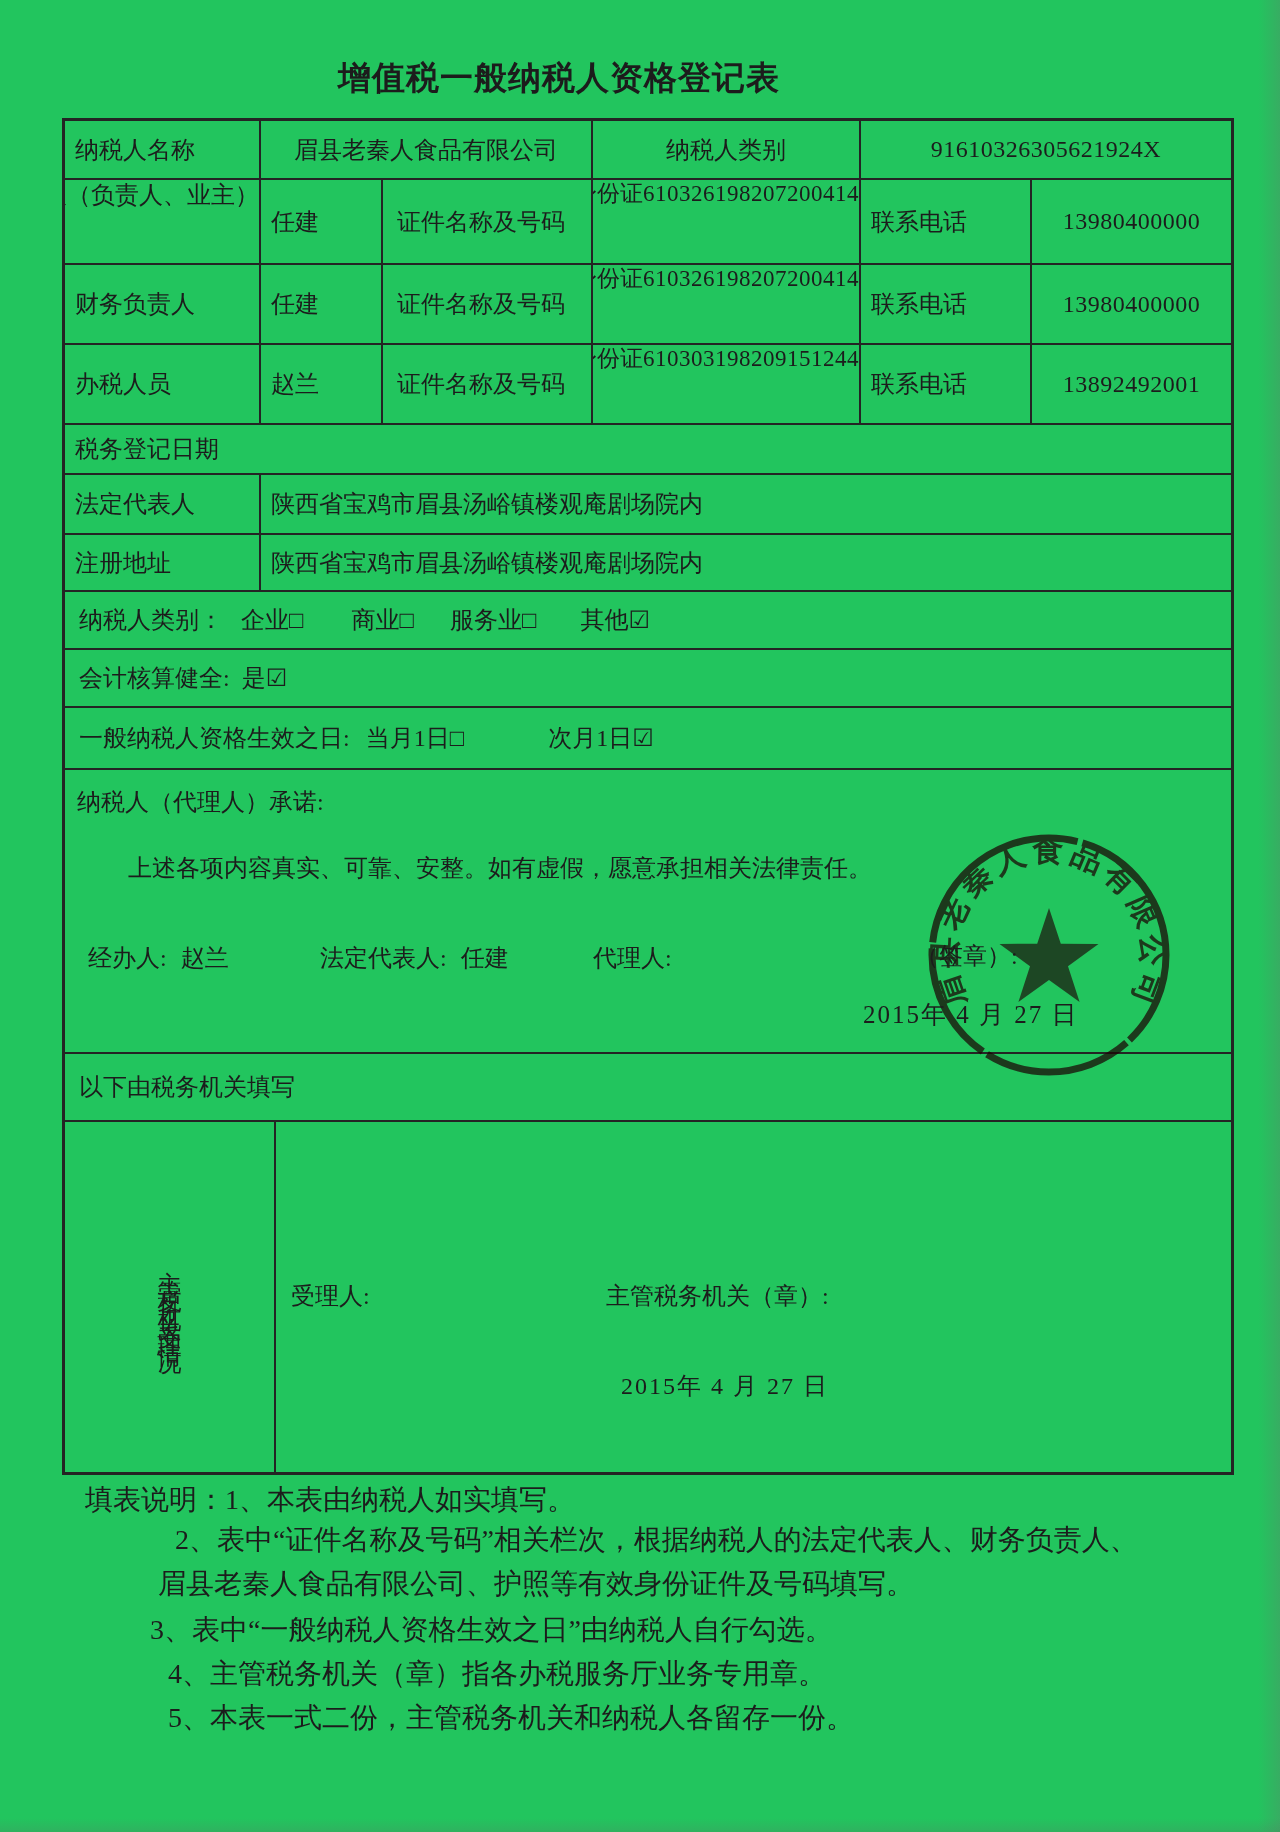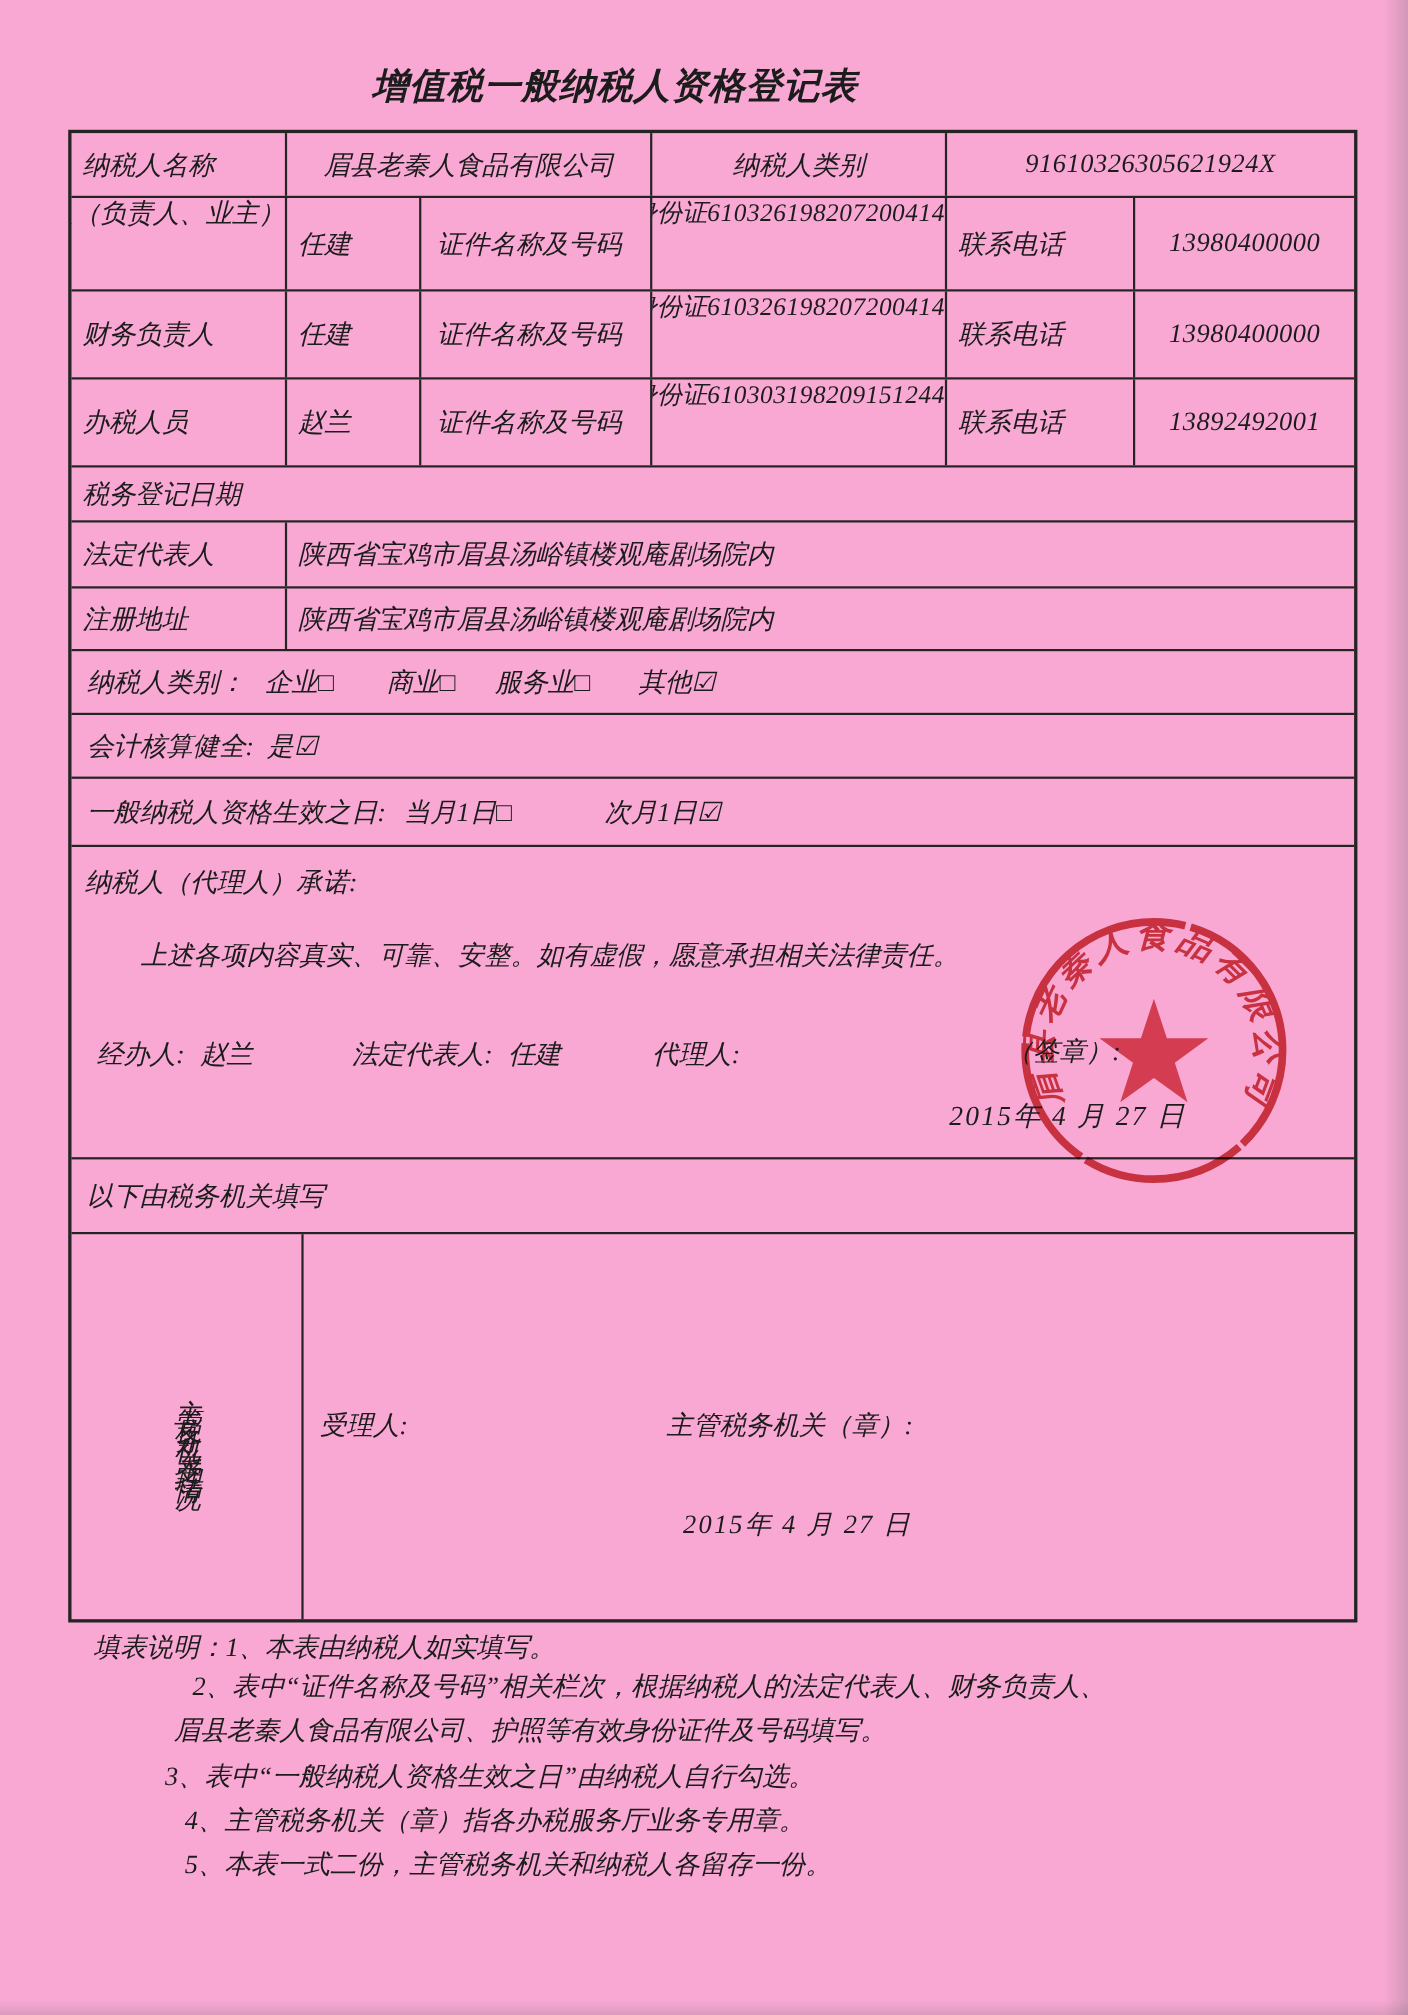--- a/index.html
+++ b/index.html
@@ -1,24 +1,23 @@
 <!DOCTYPE html>
 <html><head>
 <meta charset="utf-8">
 <style>
   html,body{margin:0;padding:0;background:#e8e8e6;}
   .page{
     position:relative;
     width:1280px;height:1832px;
     margin:0 auto;
-    background:#f9a8d4;
+    background:#22c55e;
     overflow:hidden;
     font-family:"Liberation Serif","DejaVu Serif",serif;
     color:#1c1c1c;
-    font-style:italic;
   }
   .title{
     position:absolute;left:338px;top:56px;
     font-size:33px;font-weight:bold;letter-spacing:1px;
   }
   .doc-table{
     position:absolute;left:62px;top:118px;width:1172px;
     border:3px solid #242424;
     box-sizing:border-box;
     background:transparent;
@@ -44,21 +43,21 @@
   .digits{letter-spacing:0.5px;}
   .opt{display:inline-block;white-space:nowrap;}
   .promise-cell{position:relative;flex:1;}
   .abs{position:absolute;white-space:nowrap;}
   .vlabel-cell{justify-content:center;}
   .vlabel{
     writing-mode:vertical-rl;text-orientation:upright;
     font-size:24px;letter-spacing:9px;line-height:1;
   }
   .acc-cell{position:relative;flex:1;}
-  .notes{position:absolute;left:85px;top:1486px;font-size:24px;line-height:1;}
+  .notes{position:absolute;left:85px;top:1486px;font-size:28px;line-height:1;}
   .notes .nline{white-space:nowrap;}
   .n0{margin:0 0 12px 0;}
   .n1{margin:0 0 16px 90px;}
   .n2{margin:0 0 18px 73px;}
   .n3{margin:0 0 16px 65px;}
   .n4{margin:0 0 16px 83px;}
   .n5{margin:0 0 0 83px;}
   .stamp{
     position:absolute;left:918px;top:824px;width:262px;height:262px;
     z-index:4;opacity:0.92;mix-blend-mode:multiply;

